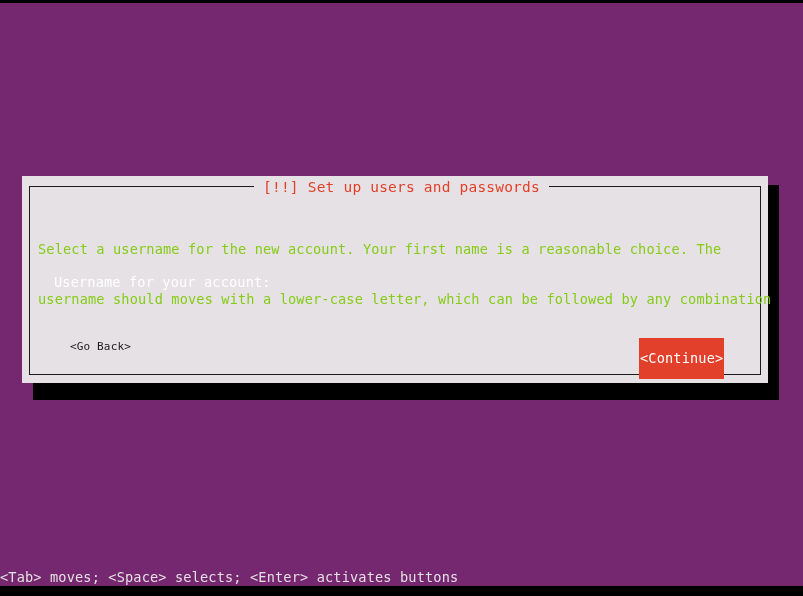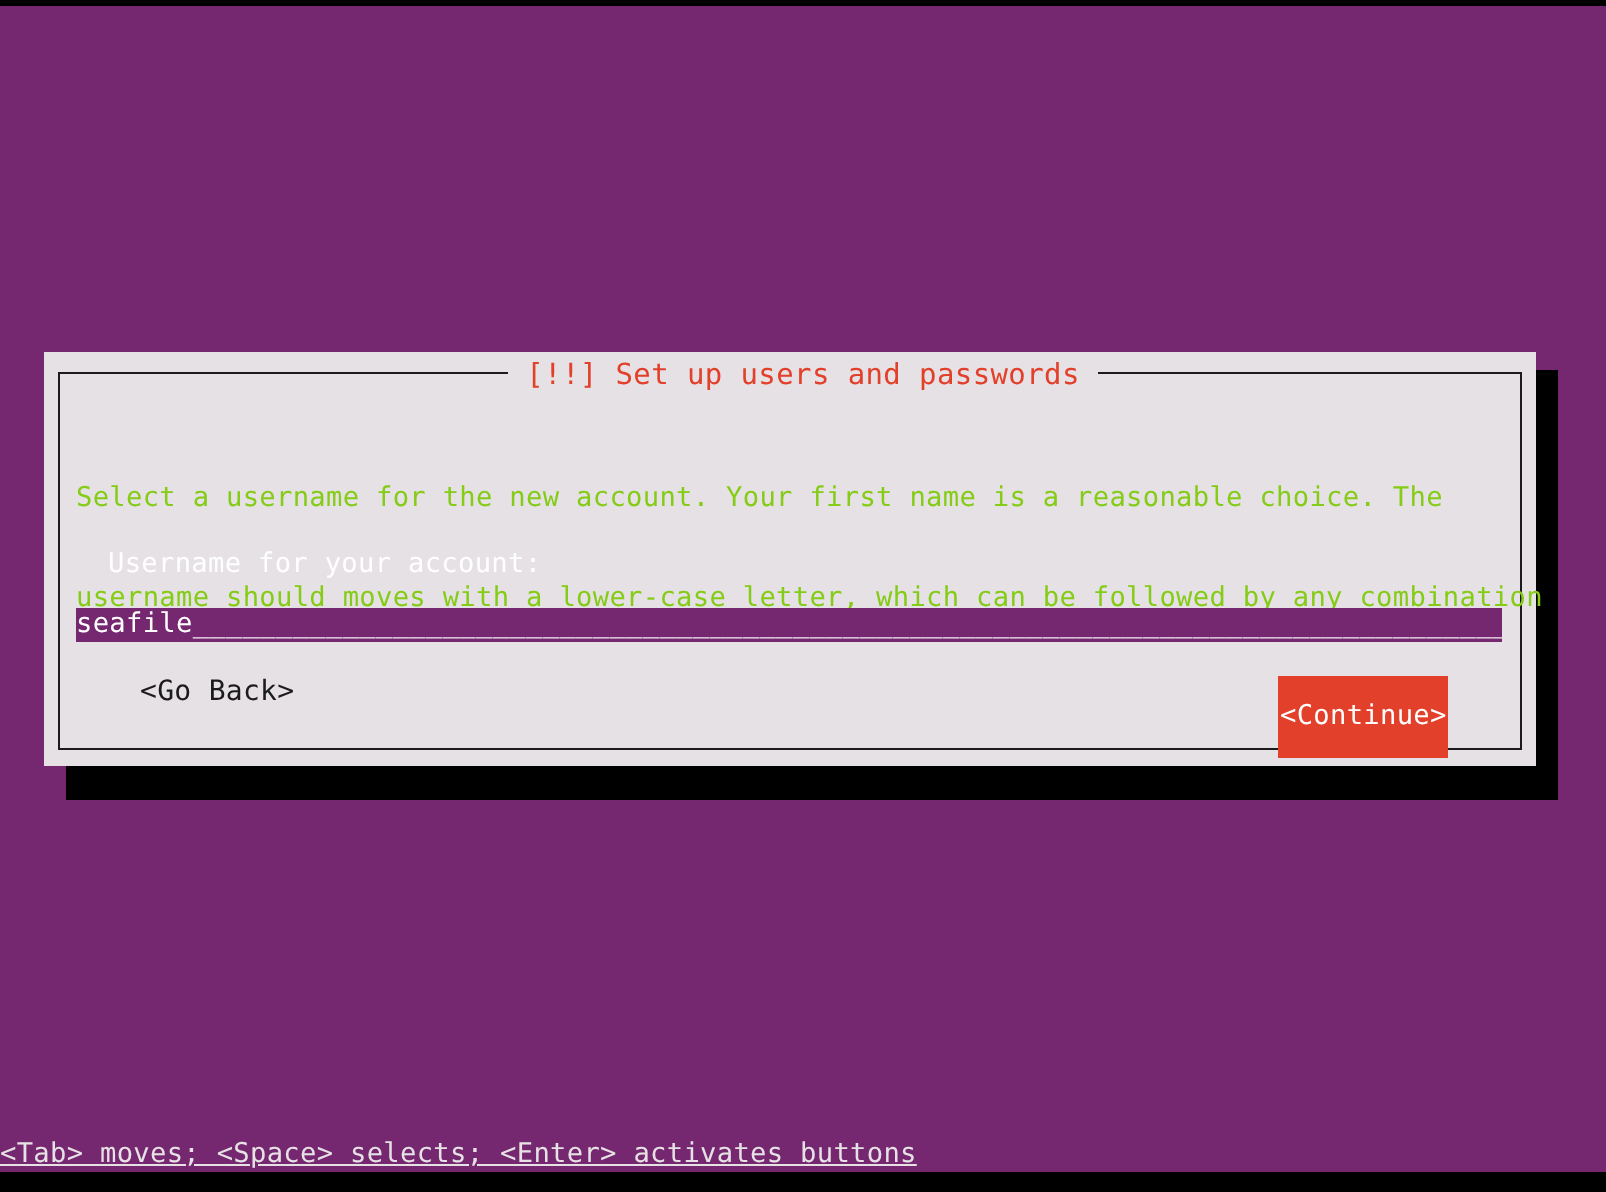--- a/index.html
+++ b/index.html
@@ -130,21 +130,21 @@
     left: 2px;
     top: 0;
     white-space: pre;
   }
   
   #go-back-button {
     position: absolute;
     left: 70px;
     top: 338px;
     color: #1b1b1b;
-    font-size: 14px;
+    font-size: 11px;
     line-height: 17px;
     white-space: pre;
     letter-spacing: 0.15px;
     padding: 0;
     background: transparent;
   }
   #continue-button {
     position: absolute;
     left: 639px;
     top: 338px;
@@ -161,21 +161,20 @@
     position: absolute;
     left: 0;
     bottom: 10px;
     width: 803px;
     height: 17px;
     color: #e6e1e4;
     font-size: 13.6px;
     line-height: 17px;
     white-space: pre;
     letter-spacing: 0.15px;
-    text-decoration: underline;
   }
   #bottom-band {
     position: absolute;
     left: 0;
     bottom: 0;
     width: 803px;
     height: 10px;
     background: #000000;
   }
   
@@ -218,23 +217,20 @@
     <span class="title-text">[!!] Set up users and passwords</span>
   </div>
 
   <div id="dialog-body">
     <div class="body-line">Select a username for the new account. Your first name is a reasonable choice. The</div>
     <div class="body-line">username should moves with a lower-case letter, which can be followed by any combination</div>
   </div>
 
   <div id="field-label">Username for your account:</div>
 
-  <div id="username-input">
-    <span id="username-text">seafile_______________________________________________________________________________</span>
-  </div>
   <div id="username-cursor"></div>
 
   <div id="go-back-button">&lt;Go Back&gt;</div>
 
   <div id="continue-button">&lt;Continue&gt;</div>
 
   <div id="help-bar">&lt;Tab&gt; moves; &lt;Space&gt; selects; &lt;Enter&gt; activates buttons</div>
 
   <div id="bottom-band"></div>
 

